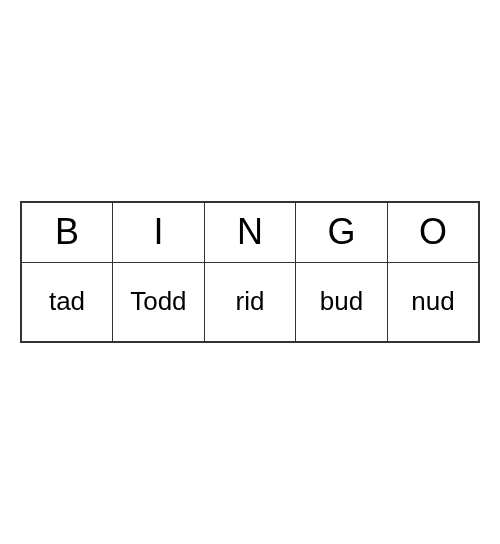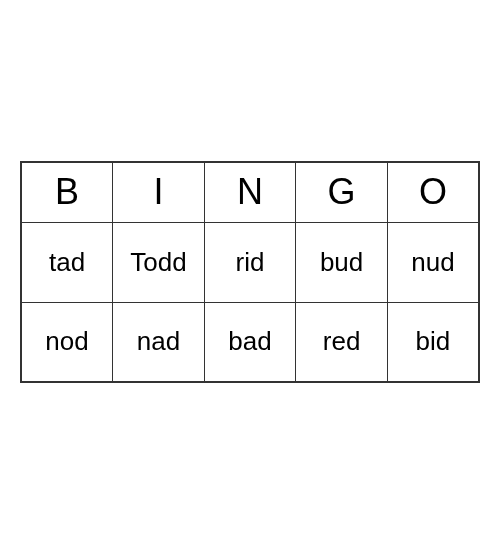--- a/index.html
+++ b/index.html
@@ -60,21 +60,14 @@
       </tr>
   </thead>
   <tbody id="bingo-body">
   <tr>
         <td>tad</td>
         <td>Todd</td>
         <td>rid</td>
         <td>bud</td>
         <td>nud</td>
       </tr>
-      <tr>
-        <td>nod</td>
-        <td>nad</td>
-        <td>bad</td>
-        <td>red</td>
-        <td>bid</td>
-      </tr>
     </tbody>
 </table>
 
 </body></html>

